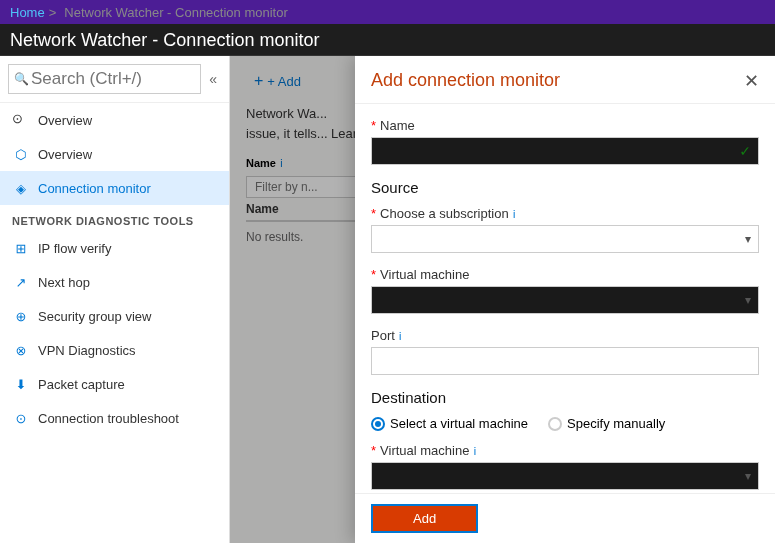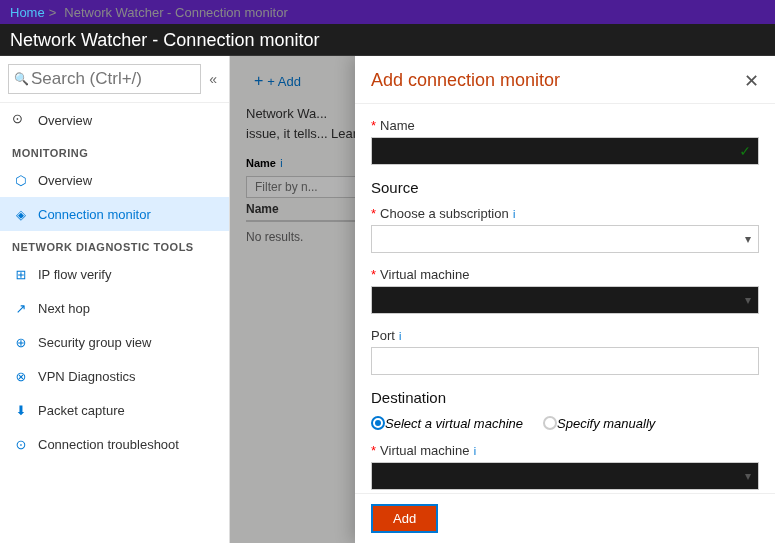--- a/index.html
+++ b/index.html
@@ -290,23 +290,24 @@
       margin-bottom: 10px;
     }
     .radio-group {
       display: flex;
       align-items: center;
       gap: 20px;
       margin-bottom: 12px;
     }
     .radio-option {
       display: flex;
-      cursor: pointer;
-      font-size: 12px;
-      font-style: italic;
+      align-items: center;
+      gap: 5px;
+      cursor: pointer;
+      font-size: 12px;
     }
     .radio-circle {
       width: 14px;
       height: 14px;
       border-radius: 50%;
       border: 2px solid #ccc;
       display: flex;
       align-items: center;
       justify-content: center;
       flex-shrink: 0;
@@ -324,21 +325,21 @@
     .modal-footer {
       padding: 10px 16px;
       border-top: 1px solid #eee;
       display: flex;
       align-items: center;
     }
     .add-connection-btn {
       background: #d83b01;
       color: #fff;
       border: 2px solid #0078d4;
-      padding: 5px 20px;
+      padding: 5px 40px;
       font-size: 13px;
       cursor: pointer;
       font-weight: 500;
     }
 
     
     .icon-topology { color: #0078d4; }
     .icon-connection { color: #0078d4; }
     .icon-ip { color: #0078d4; }
     .icon-nexthop { color: #0078d4; }
@@ -370,21 +371,20 @@
       <span class="search-icon">🔍</span>
       <input type="text" placeholder="Search (Ctrl+/)" style="">
       <button class="sidebar-collapse-btn">«</button>
     </div>
     <div class="sidebar-content">
       <div class="overview-item">
         <div class="item-icon">⊙</div>
         <span>Overview</span>
       </div>
 
-      <div class="sidebar-section-header">MONITORING</div>
 
       <div class="sidebar-item">
         <div class="item-icon icon-topology">⬡</div>
         <span>Overview</span>
       </div>
       <div class="sidebar-item active">
         <div class="item-icon icon-connection">◈</div>
         <span>Connection monitor</span>
       </div>
 

